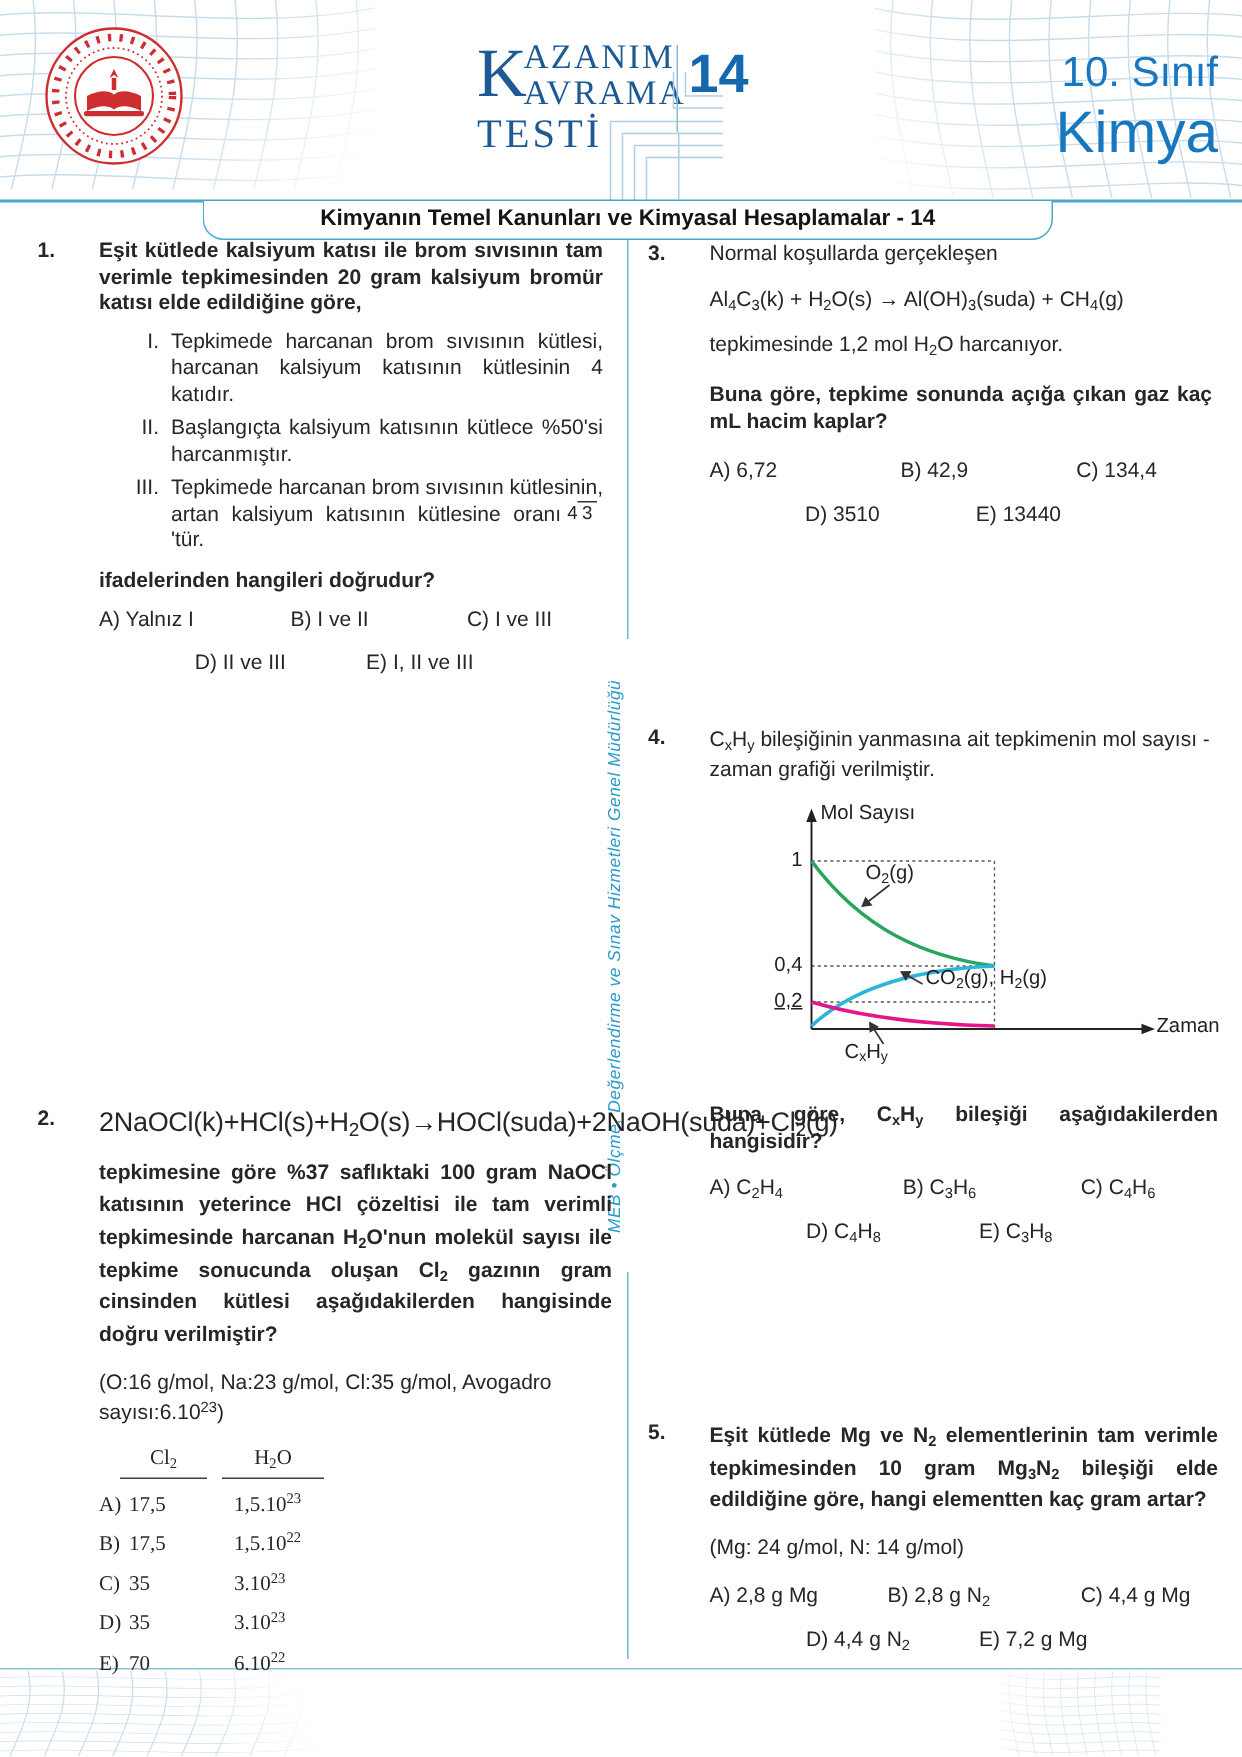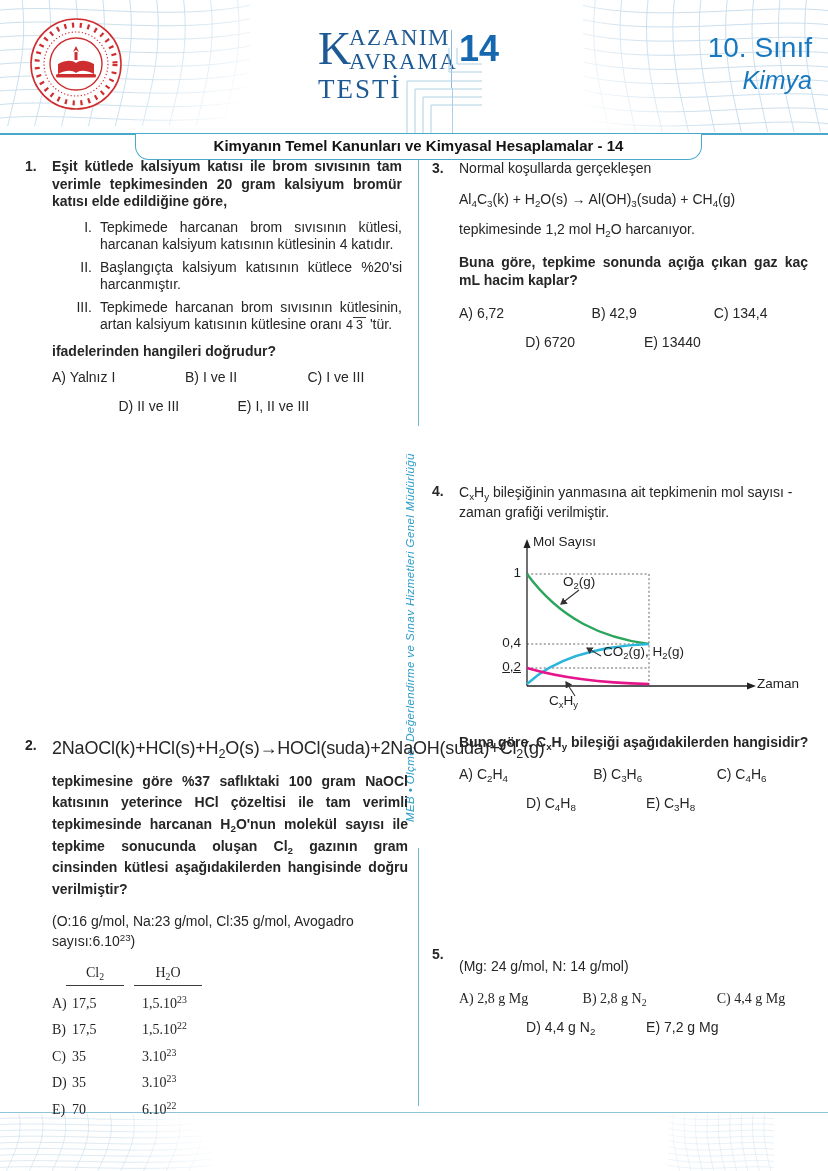--- a/index.html
+++ b/index.html
@@ -32,42 +32,42 @@
   .brand-l1{margin-left:31px;font-size:23px;letter-spacing:1.5px;line-height:1.05;}
   .brand-l2{margin-left:31px;font-size:23px;letter-spacing:1.5px;line-height:1.05;}
   .brand-l3{font-size:27px;letter-spacing:2px;line-height:1.1;margin-top:1px;}
   .brand-sep{position:absolute;left:133px;top:4px;width:1px;height:58px;background:#8cbad8;}
   .brand-num{position:absolute;left:141px;top:2px;font-family:"Liberation Sans",sans-serif;
              font-size:36px;font-weight:bold;color:#1568b0;}
   .brand-motif{position:absolute;left:352px;top:48px;pointer-events:none;}
   .brand-tail{position:absolute;left:452px;top:88px;width:1px;height:45px;background:#aed0e6;}
   .grade{position:absolute;right:16px;top:30px;text-align:right;color:#1778bf;line-height:1.25;}
   .grade .g1{font-size:28px;}
-  .grade .g2{font-size:25px;font-style:italic;}
+  .grade .g2{font-size:39px;}
 
   
   .titlebar-line{position:absolute;left:0;top:133px;width:828px;height:1.5px;background:#49a9cb;z-index:1;}
   .titlebar-tab{position:absolute;left:135px;top:134px;width:565px;height:25px;background:#fff;
     border:1.5px solid #49a9cb;border-top:none;border-radius:0 0 14px 14px;z-index:2;
     text-align:center;font-weight:bold;font-size:15px;line-height:23px;color:#141414;}
 
   
   .div-seg{position:absolute;left:418px;width:1.3px;background:#6fb6d4;}
   .seg1{top:156px;height:270px;}
   .seg2{top:848px;height:258px;}
   .watermark{position:absolute;left:401px;top:430px;height:416px;width:18px;
     writing-mode:vertical-rl;transform:rotate(180deg);
     font-style:italic;font-size:11.5px;letter-spacing:.4px;color:#2b9cc9;
     display:flex;align-items:center;justify-content:center;white-space:nowrap;}
   .bottom-line{position:absolute;left:0;top:1112px;width:828px;height:1px;background:#8fc3da;}
 
   
   .q{position:absolute;font-size:14px;line-height:1.25;}
   .q .num{position:absolute;left:0;top:0;font-weight:bold;}
-  .qbody{margin-left:27px;position:relative;}
+  .qbody{margin-left:41px;position:relative;}
   .stem-b{font-weight:bold;text-align:justify;}
   .para{margin-top:9px;}
   .items{margin-top:8px;}
   .item{display:flex;margin:5px 0 5px 12px;}
   .ilabel{flex:none;width:28px;text-align:right;margin-right:8px;}
   .itext{flex:1;text-align:justify;}
   .frac{display:inline-block;vertical-align:middle;text-align:center;font-size:12.5px;line-height:1.05;margin:0 4px;}
   .frac .den{border-top:1px solid #333;padding:0 3px;}
   .given{margin-top:10px;}
   .optrow{position:relative;height:20px;margin-top:9px;}
@@ -190,21 +190,21 @@
   <span class="num">1.</span>
   <div class="qbody">
     <div class="stem-b">Eşit kütlede kalsiyum katısı ile brom sıvısının tam verimle tepkimesinden 20 gram kalsiyum bromür katısı elde edildiğine göre,</div>
     <div class="items">
       <div class="item">
         <span class="ilabel">I.</span>
         <span class="itext">Tepkimede harcanan brom sıvısının kütlesi, harcanan kalsiyum katısının kütlesinin 4 katıdır.</span>
       </div>
       <div class="item">
         <span class="ilabel">II.</span>
-        <span class="itext">Başlangıçta kalsiyum katısının kütlece %20'si harcanmıştır.</span>
+        <span class="itext">Başlangıçta kalsiyum katısının kütlece %50'si harcanmıştır.</span>
       </div>
       <div class="item">
         <span class="ilabel">III.</span>
         <span class="itext"><span>Tepkimede harcanan brom sıvısının kütlesinin, artan kalsiyum katısının kütlesine oranı</span><span class="frac"><span class="numr">4</span><span class="den">3</span></span><span>'tür.</span></span>
       </div>
     </div>
     <div class="stem-b para">ifadelerinden hangileri doğrudur?</div>
     <div class="optrow">
       <span class="op-a">A) Yalnız I</span>
       <span class="op-b">B) I ve II</span>
@@ -263,21 +263,21 @@
     <div>Normal koşullarda gerçekleşen</div>
     <div class="para" style="margin-top:13px;">Al<sub>4</sub>C<sub>3</sub>(k) + H<sub>2</sub>O(s) → Al(OH)<sub>3</sub>(suda) + CH<sub>4</sub>(g)</div>
     <div class="para" style="margin-top:13px;">tepkimesinde 1,2 mol H<sub>2</sub>O harcanıyor.</div>
     <div class="stem-b para" style="margin-top:14px;line-height:1.3;">Buna göre, tepkime sonunda açığa çıkan gaz kaç mL hacim kaplar?</div>
     <div class="optrow" style="margin-top:16px;">
       <span class="op-a">A) 6,72</span>
       <span class="op-b">B) 42,9</span>
       <span class="op-c">C) 134,4</span>
     </div>
     <div class="optrow">
-      <span class="op-d">D) 6720</span>
+      <span class="op-d">D) 3510</span>
       <span class="op-e">E) 13440</span>
     </div>
   </div>
 </div>
 
 <div class="q" style="left:432px;top:483px;width:380px;">
   <span class="num">4.</span>
   <div class="qbody">
     <div style="line-height:1.4;">C<sub>x</sub>H<sub>y</sub> bileşiğinin yanmasına ait tepkimenin mol sayısı - zaman grafiği verilmiştir.</div>
 
@@ -332,22 +332,23 @@
     <div class="optrow">
       <span class="op-d">D) C<sub>4</sub>H<sub>8</sub></span>
       <span class="op-e">E) C<sub>3</sub>H<sub>8</sub></span>
     </div>
   </div>
 </div>
 
 <div class="q" style="left:432px;top:946px;width:380px;">
   <span class="num">5.</span>
   <div class="qbody">
+    <div class="q5-stem">Eşit kütlede Mg ve N<sub>2</sub> elementlerinin tam verimle tepkimesinden 10 gram Mg<sub>3</sub>N<sub>2</sub> bileşiği elde edildiğine göre, hangi elementten kaç gram artar?</div>
     <div class="given" style="margin-top:12px;">(Mg: 24 g/mol, N: 14 g/mol)</div>
-    <div class="optrow" style="margin-top:14px;font-family:Liberation Serif, serif;">
+    <div class="optrow" style="margin-top:14px;">
       <span class="op-a">A) 2,8 g Mg</span>
       <span class="op-b" style="left:35%;">B) 2,8 g N<sub>2</sub></span>
       <span class="op-c">C) 4,4 g Mg</span>
     </div>
     <div class="optrow">
       <span class="op-d">D) 4,4 g N<sub>2</sub></span>
       <span class="op-e">E) 7,2 g Mg</span>
     </div>
   </div>
 </div>

